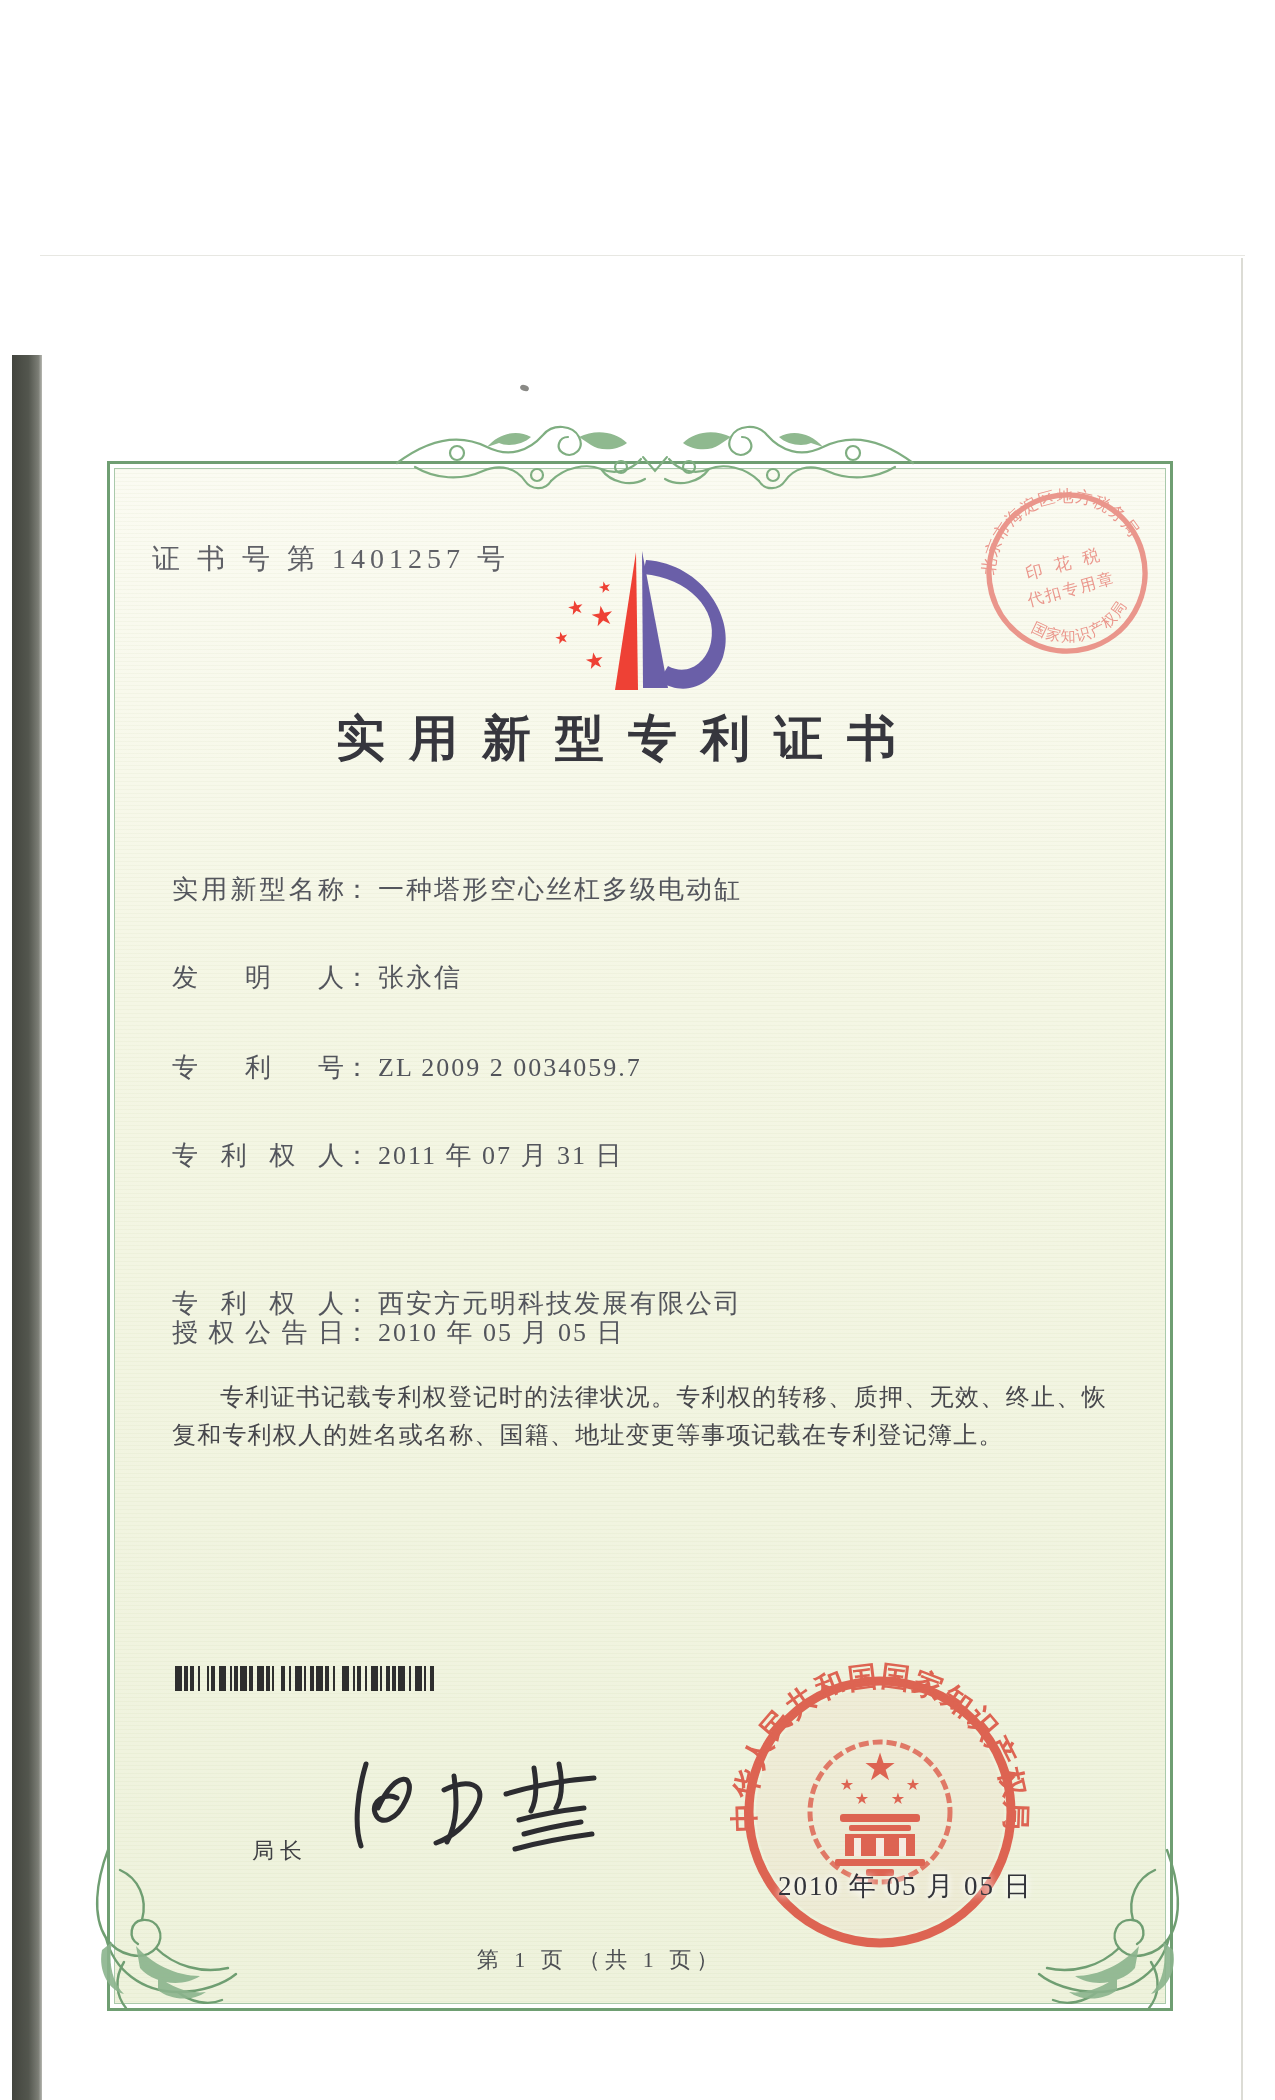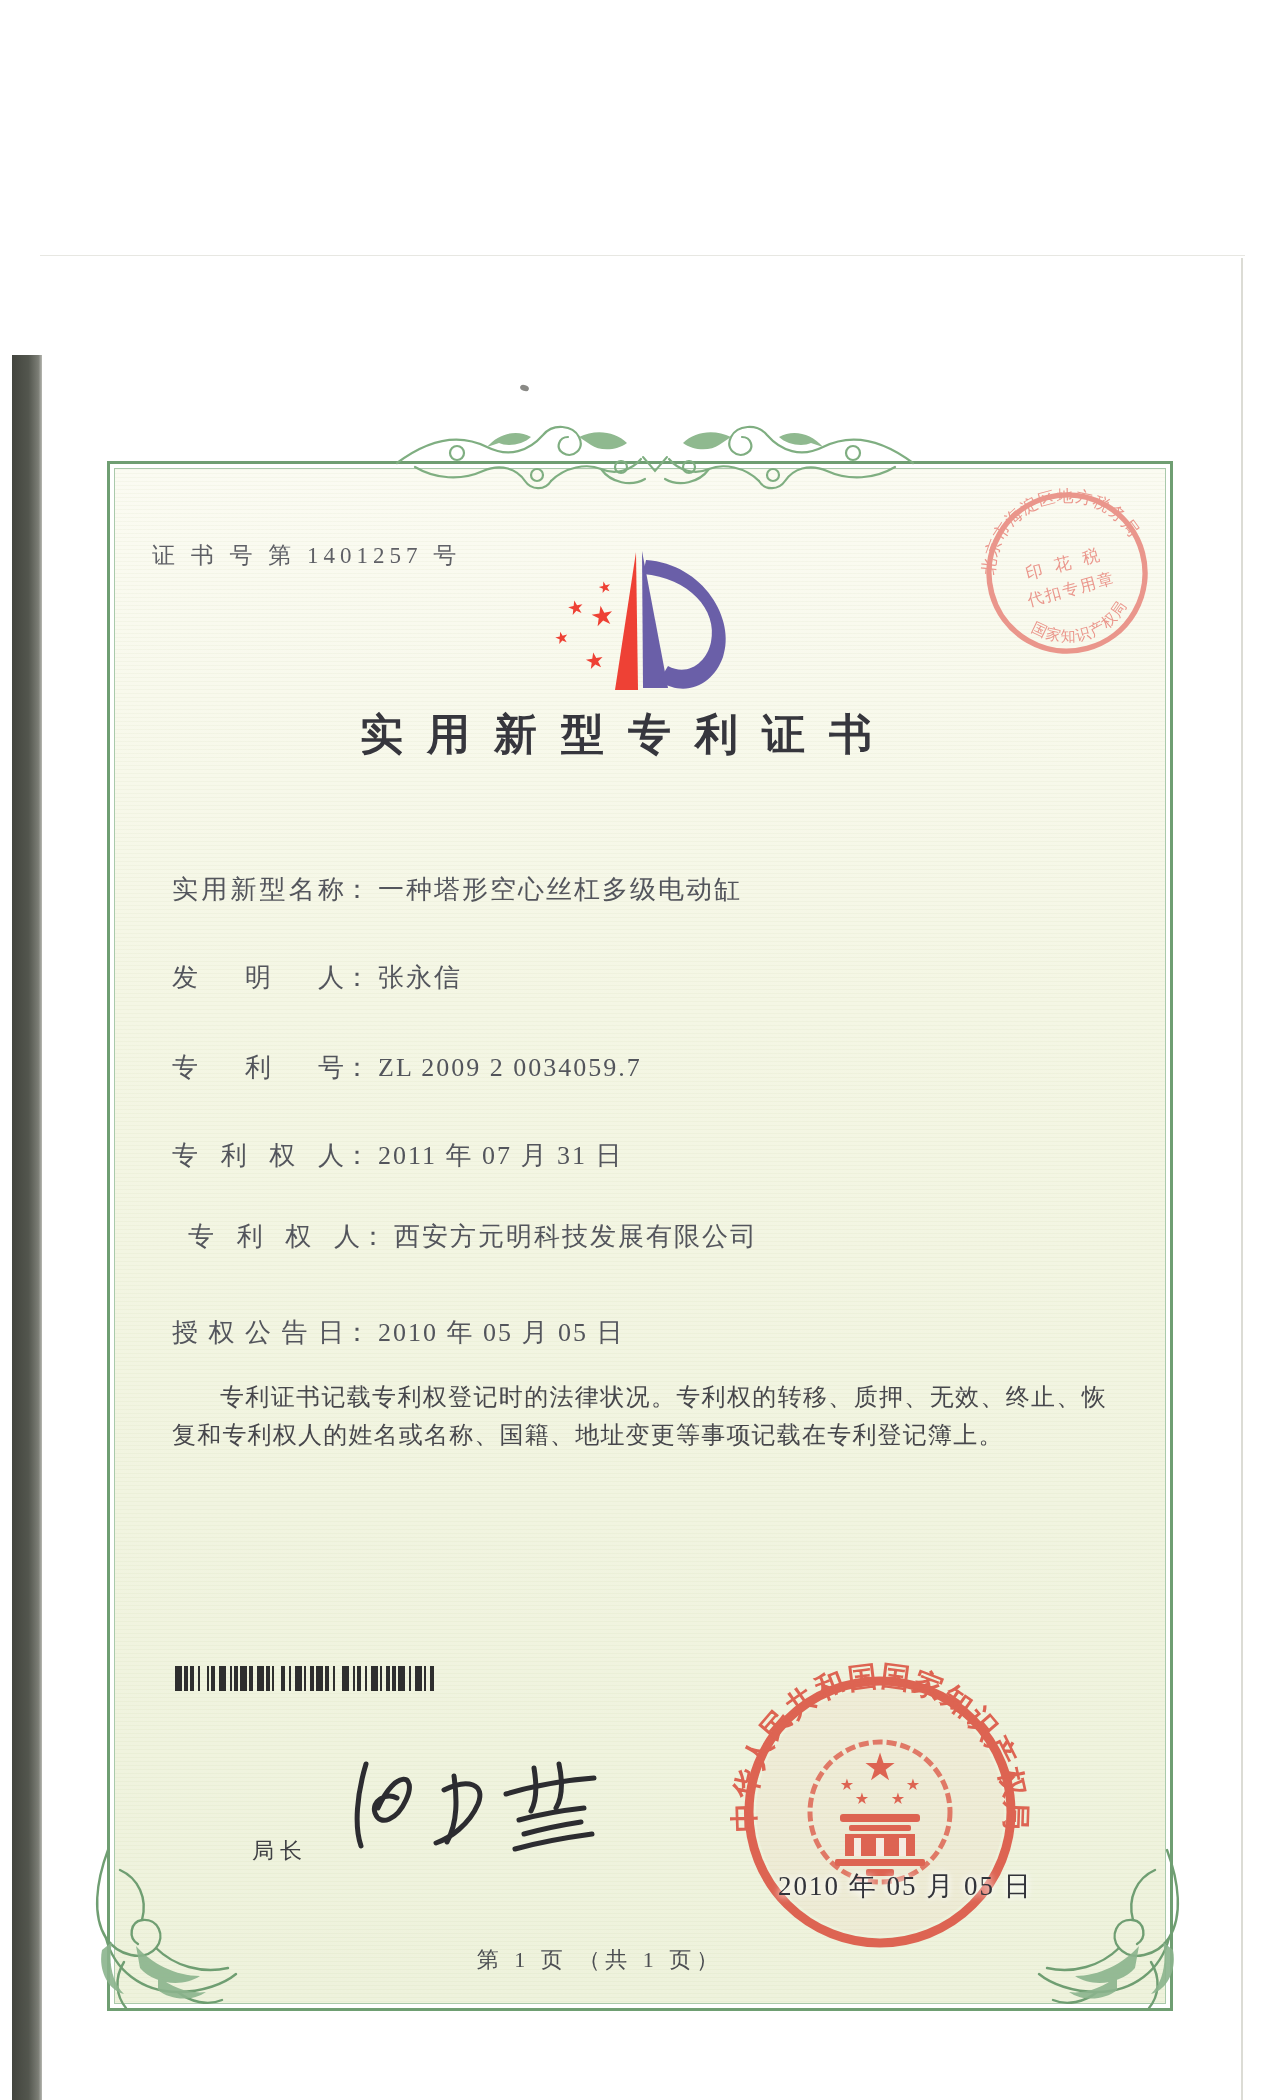--- a/index.html
+++ b/index.html
@@ -23,30 +23,30 @@
     border:3px solid #6f9e72;box-sizing:border-box;background:#fff;
   }
   .frame-inner{
     position:absolute;left:4px;top:4px;right:4px;bottom:4px;
     border:1px solid #a9c9ab;
     background:
       repeating-linear-gradient(180deg, rgba(140,160,90,0.05) 0 1px, rgba(0,0,0,0) 1px 4px),
       linear-gradient(180deg,#fbfbf2 0%,#f4f6e4 35%,#eef2dc 100%);
   }
   .cert-number{
-    left:152px;top:540px;font-size:23px;letter-spacing:5px;color:#5f6066;
+    left:152px;top:540px;font-size:28px;letter-spacing:5px;color:#5f6066;
   }
   .logo{left:530px;top:530px;}
   .cert-title{
     left:0;top:706px;width:1232px;text-align:center;
-    font-size:43px;font-weight:600;letter-spacing:24px;color:#36363d;
+    font-size:49px;font-weight:600;letter-spacing:24px;color:#36363d;
     text-indent:24px; 
   }
   .field{left:172px;font-size:26px;color:#53555c;white-space:nowrap;}
-  .f0{top:872px;}.f1{top:960px;}.f2{top:1050px;}.f3{top:1138px;}.f4{top:1219px;margin-left:16px;}.f5{top:1315px;}
+  .f0{top:872px;}.f1{top:960px;}.f2{top:1050px;}.f3{top:1138px;}.f4{top:1286px;}.f5{top:1315px;}
   .flabel{display:inline-block;width:172px;text-align:justify;text-align-last:justify;vertical-align:top;}
   .fcolon{display:inline-block;margin:0 8px 0 0;}
   .fvalue{letter-spacing:2px;}
   .body-text{
     left:172px;top:1378px;width:935px;color:#47474c;
   }
   .body-text p{
     margin:0;text-indent:2em;font-size:24px;line-height:38px;
     text-align:justify;letter-spacing:1.2px;
   }

